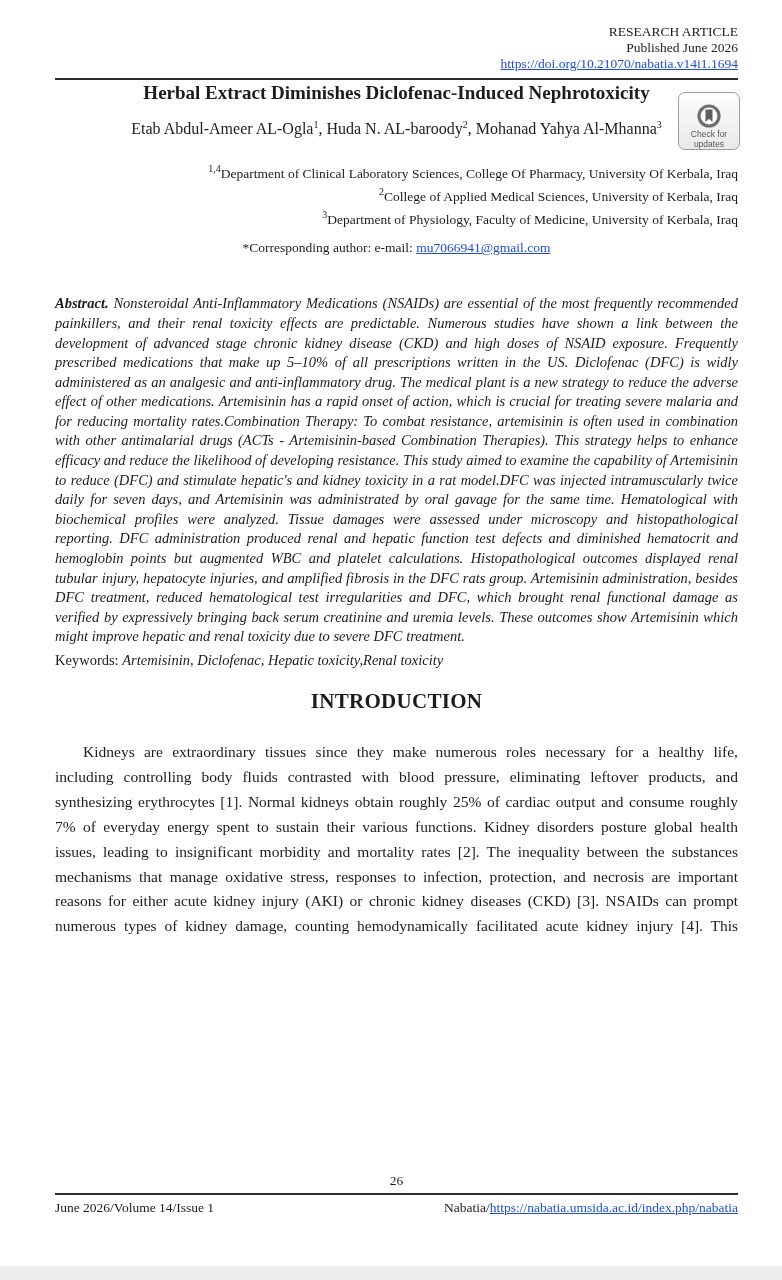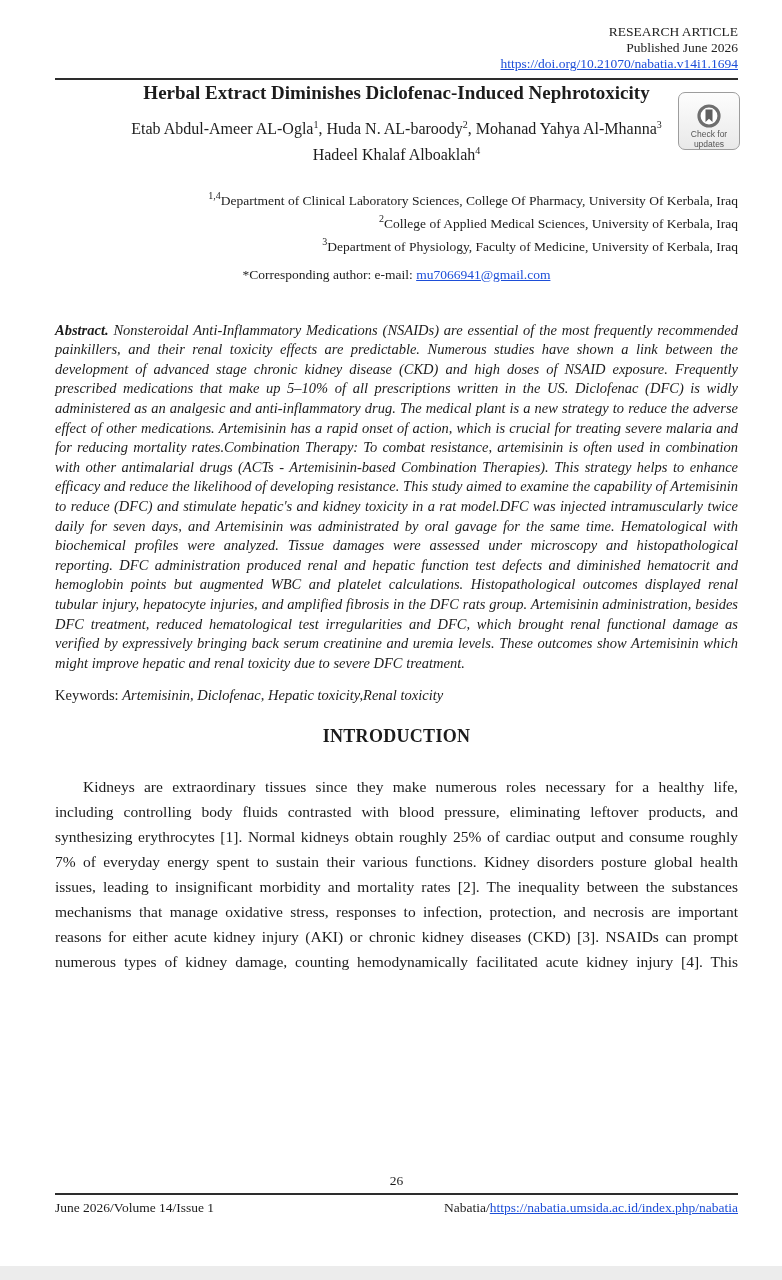--- a/index.html
+++ b/index.html
@@ -40,25 +40,25 @@
   .corresponding { margin-top: 10px; text-align: center; font-size: 13.5px; line-height: 18px; }
 
   
   .abstract {
     margin-top: 37px;
     font-size: 14.5px; line-height: 19.6px;
     font-style: italic;
     text-align: justify;
   }
   .abstract .abstract-label { font-weight: bold; }
-  .keywords { margin-top: 12px; font-size: 14.5px; line-height: 20px; }
+  .keywords { margin-top: 3px; font-size: 14.5px; line-height: 20px; }
   .keywords .kw-value { font-style: italic; }
 
   
-  .section-heading { margin-top: 18px; text-align: center; font-size: 18px; font-weight: bold; line-height: 26px; letter-spacing: 0.3px; }
+  .section-heading { margin-top: 18px; text-align: center; font-size: 21px; font-weight: bold; line-height: 26px; letter-spacing: 0.3px; }
   .body-para {
     margin-top: 26px;
     font-size: 15.5px; line-height: 24.9px;
     text-align: justify;
     text-align-last: justify;
     text-indent: 28px;
     word-spacing: 1px;
   }
 
   
@@ -93,21 +93,20 @@
       <span class="badge-text">
         <span>Check for</span><br>
         <span>updates</span>
       </span>
     </div>
 
     <h1 class="title">Herbal Extract Diminishes Diclofenac-Induced Nephrotoxicity</h1>
 
     <div class="authors">
       <div><span>Etab Abdul-Ameer AL-Ogla</span><sup>1</sup><span>, Huda N. AL-baroody</span><sup>2</sup><span>, Mohanad Yahya Al-Mhanna</span><sup>3</sup></div>
-      <div><span>Hadeel Khalaf Alboaklah</span><sup>4</sup></div>
     </div>
 
     <div class="affils">
       <div class="affil"><sup>1,4</sup><span>Department of Clinical Laboratory Sciences, College Of Pharmacy, University Of Kerbala, Iraq</span></div>
       <div class="affil"><sup>2</sup><span>College of Applied Medical Sciences, University of Kerbala, Iraq</span></div>
       <div class="affil"><sup>3</sup><span>Department of Physiology, Faculty of Medicine, University of Kerbala, Iraq</span></div>
     </div>
 
     <div class="corresponding">
       <span>*Corresponding author: e-mail: </span><a class="link">mu7066941@gmail.com</a>

